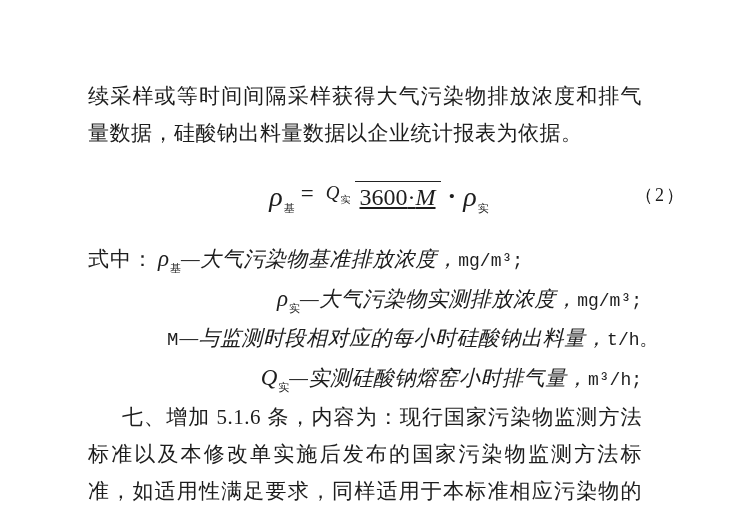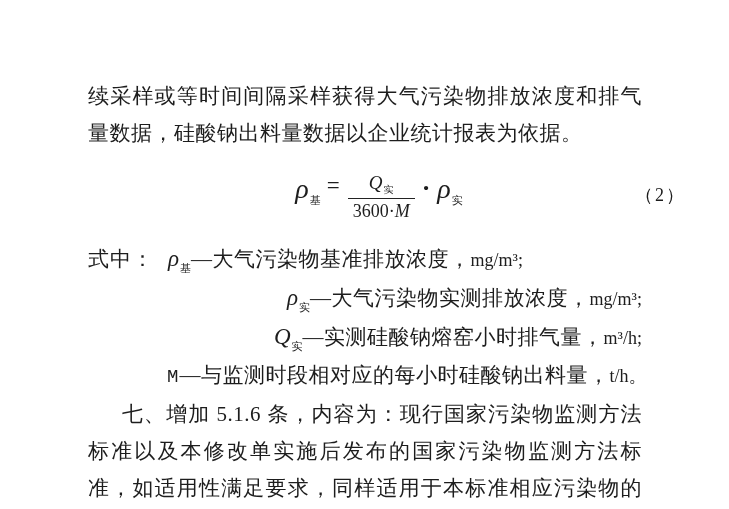--- a/index.html
+++ b/index.html
@@ -59,33 +59,34 @@
     line-height: 1;
     vertical-align: -6px;
     margin-left: 1px;
   }
   .f-eq {
     font-size: 23px;
     margin: 0 8px 0 6px;
   }
   .frac {
     display: inline-flex;
-    flex-direction: column;
+    flex-direction: row;
     align-items: center;
     line-height: 1.05;
   }
   .frac .num {
     font-size: 19px;
     padding: 0 4px 3px 4px;
   }
   .frac .num .cjk-sub { vertical-align: -4px; font-size: 10px; }
   .frac .den {
     border-top: 1.6px solid #222;
-    font-size: 18px;
+    font-size: 24px;
     padding: 3px 5px 0 5px;
+    text-decoration: underline;
   }
   .f-dot {
     font-size: 26px;
     font-weight: bold;
     margin: 0 7px;
   }
   .eq-no {
     position: absolute;
     right: -44px;
     top: 50%;
@@ -99,36 +100,37 @@
   }
   .def-line {
     line-height: 37px;
     white-space: nowrap;
   }
   .def-line.cont {
     margin-left: 79px;
     text-align: right;
   }
   .def-lead {
-    margin-right: 14px;
+    margin-right: 4px;
     letter-spacing: 1px;
   }
   .def-sym {
     font-size: 23px;
   }
   .sym-mono {
     font-family: "Liberation Mono", monospace;
     font-size: 19px;
     font-style: normal;
   }
   .desc {
     letter-spacing: 0.5px;
+    font-style: italic;
   }
   .unit {
-    font-family: Liberation Serif, serif;
+    font-family: Liberation Mono, monospace;
     font-size: 18px;
   }
 </style>
 </head>
 <body>
 
 <div class="page">
   <div class="content">
 
     <p class="body-text">续采样或等时间间隔采样获得大气污染物排放浓度和排气量数据，硅酸钠出料量数据以企业统计报表为依据。</p>
@@ -148,23 +150,23 @@
     </div>
 
     <div class="def-block">
       <div class="def-line">
         <span class="def-lead">式中：</span><span class="sym-it def-sym">ρ</span><span class="cjk-sub">基</span><span class="desc">—大气污染物基准排放浓度，</span><span class="unit">mg/m³;</span>
       </div>
       <div class="def-line cont">
         <span class="sym-it def-sym">ρ</span><span class="cjk-sub">实</span><span class="desc">—大气污染物实测排放浓度，</span><span class="unit">mg/m³;</span>
       </div>
       <div class="def-line cont">
-        <span class="sym-it def-sym">Q</span><span class="cjk-sub">实</span><span class="desc">—实测硅酸钠熔窑小时排气量，</span><span class="unit">m³/h;</span>
+        <span class="sym-mono def-sym">M</span><span class="cjk-sub"></span><span class="desc">—与监测时段相对应的每小时硅酸钠出料量，</span><span class="unit">t/h。</span>
       </div>
       <div class="def-line cont">
-        <span class="sym-mono def-sym">M</span><span class="cjk-sub"></span><span class="desc">—与监测时段相对应的每小时硅酸钠出料量，</span><span class="unit">t/h。</span>
+        <span class="sym-it def-sym">Q</span><span class="cjk-sub">实</span><span class="desc">—实测硅酸钠熔窑小时排气量，</span><span class="unit">m³/h;</span>
       </div>
     </div>
 
     <p class="body-text indent-2">七、增加 5.1.6 条，内容为：现行国家污染物监测方法标准以及本修改单实施后发布的国家污染物监测方法标准，如适用性满足要求，同样适用于本标准相应污染物的测定。</p>
 
   </div>
 </div>
 
 </body></html>

